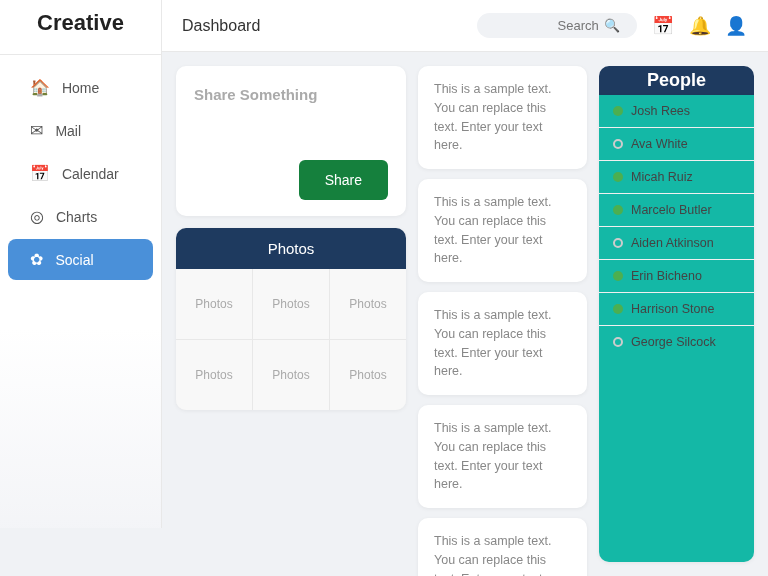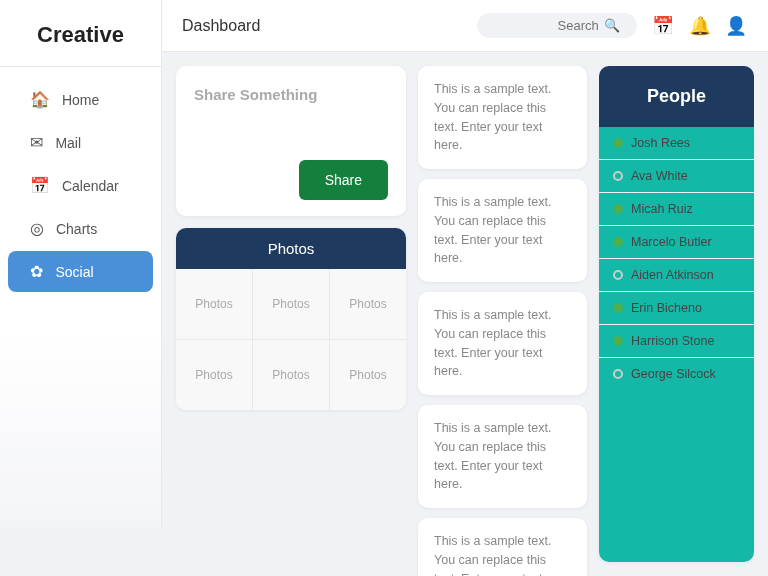--- a/index.html
+++ b/index.html
@@ -13,21 +13,20 @@
     }
 
     
     .sidebar {
       width: 162px;
       min-width: 162px;
       background: #fff;
       height: 528px;
       display: flex;
       flex-direction: column;
-      padding-top: 12px;
       border-right: 1px solid #e8e8e8;
       position: relative;
     }
     .sidebar-brand {
       font-size: 22px;
       font-weight: 700;
       color: #222;
       text-align: center;
       padding: 10px 0 18px;
       border-bottom: 1px solid #e8e8e8;
@@ -216,21 +215,21 @@
     .right-col {
       width: 155px;
       min-width: 155px;
       display: flex;
       flex-direction: column;
     }
     .people-header {
       background: #1e3a5f;
       color: #fff;
       text-align: center;
-      padding: 20px 12px;
+      padding: 4px 12px;
       font-size: 18px;
       font-weight: 600;
       border-radius: 10px 10px 0 0;
     }
     .people-list {
       background: #14b8a6;
       border-radius: 0 0 10px 10px;
       overflow: hidden;
       flex: 1;
       box-shadow: 0 1px 4px rgba(0,0,0,0.06);

